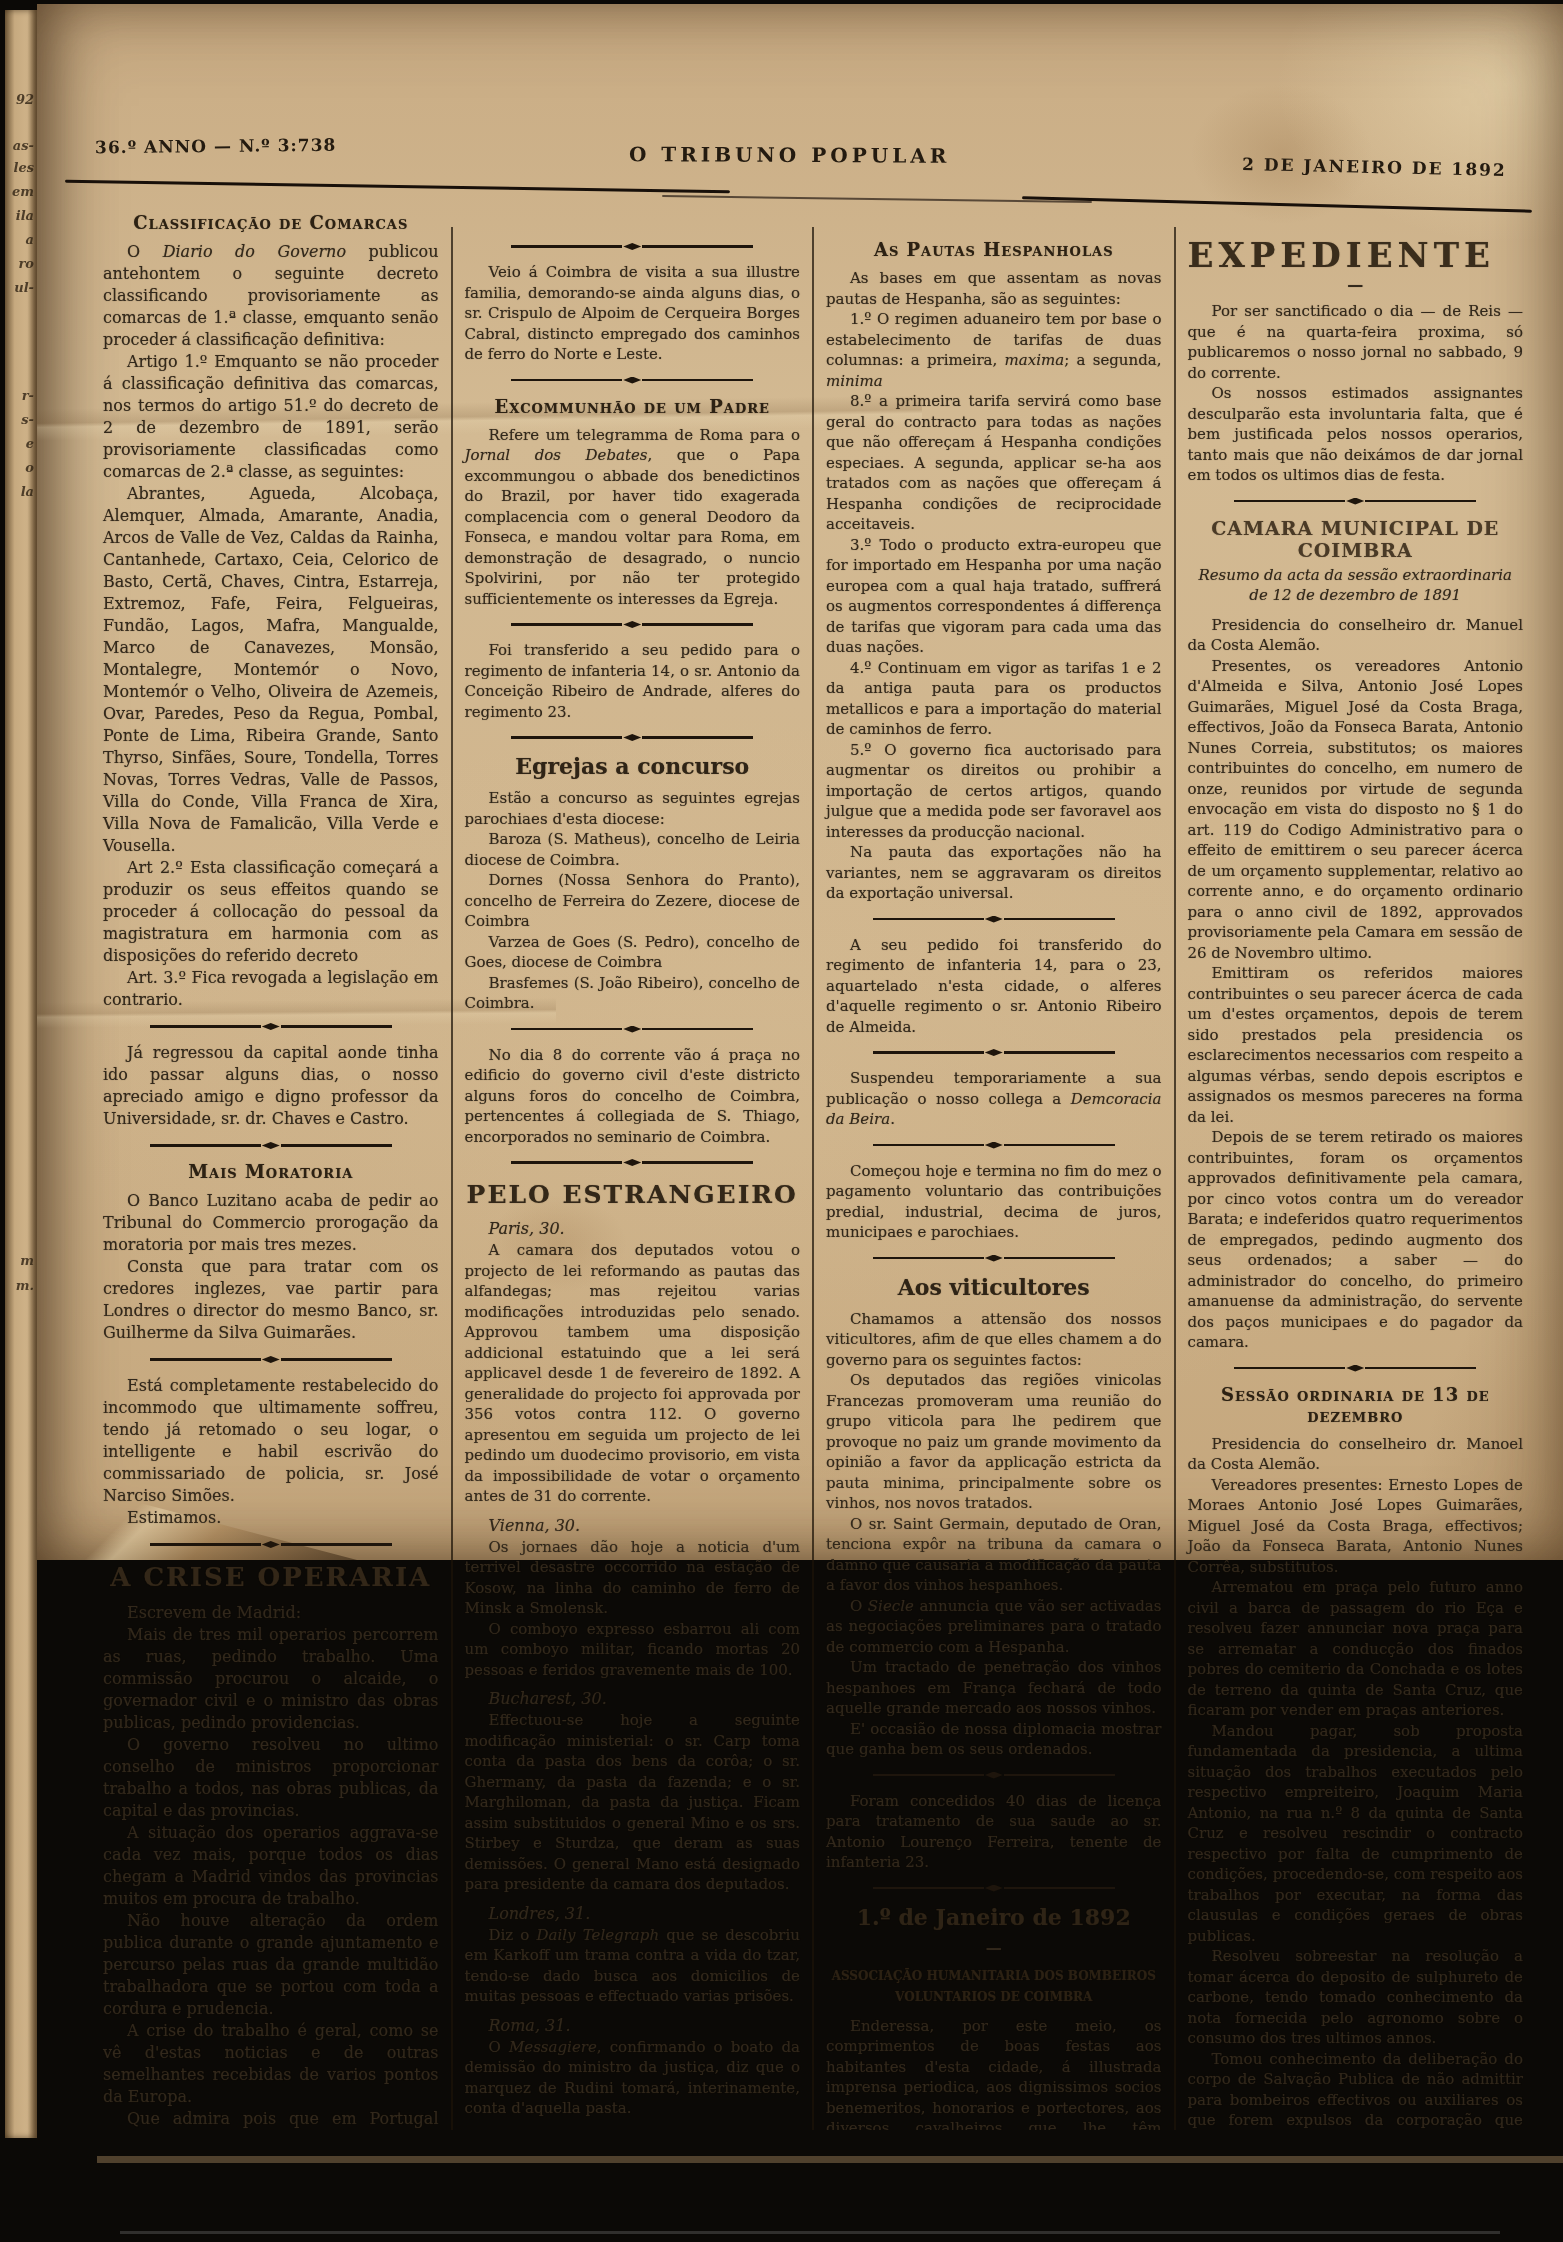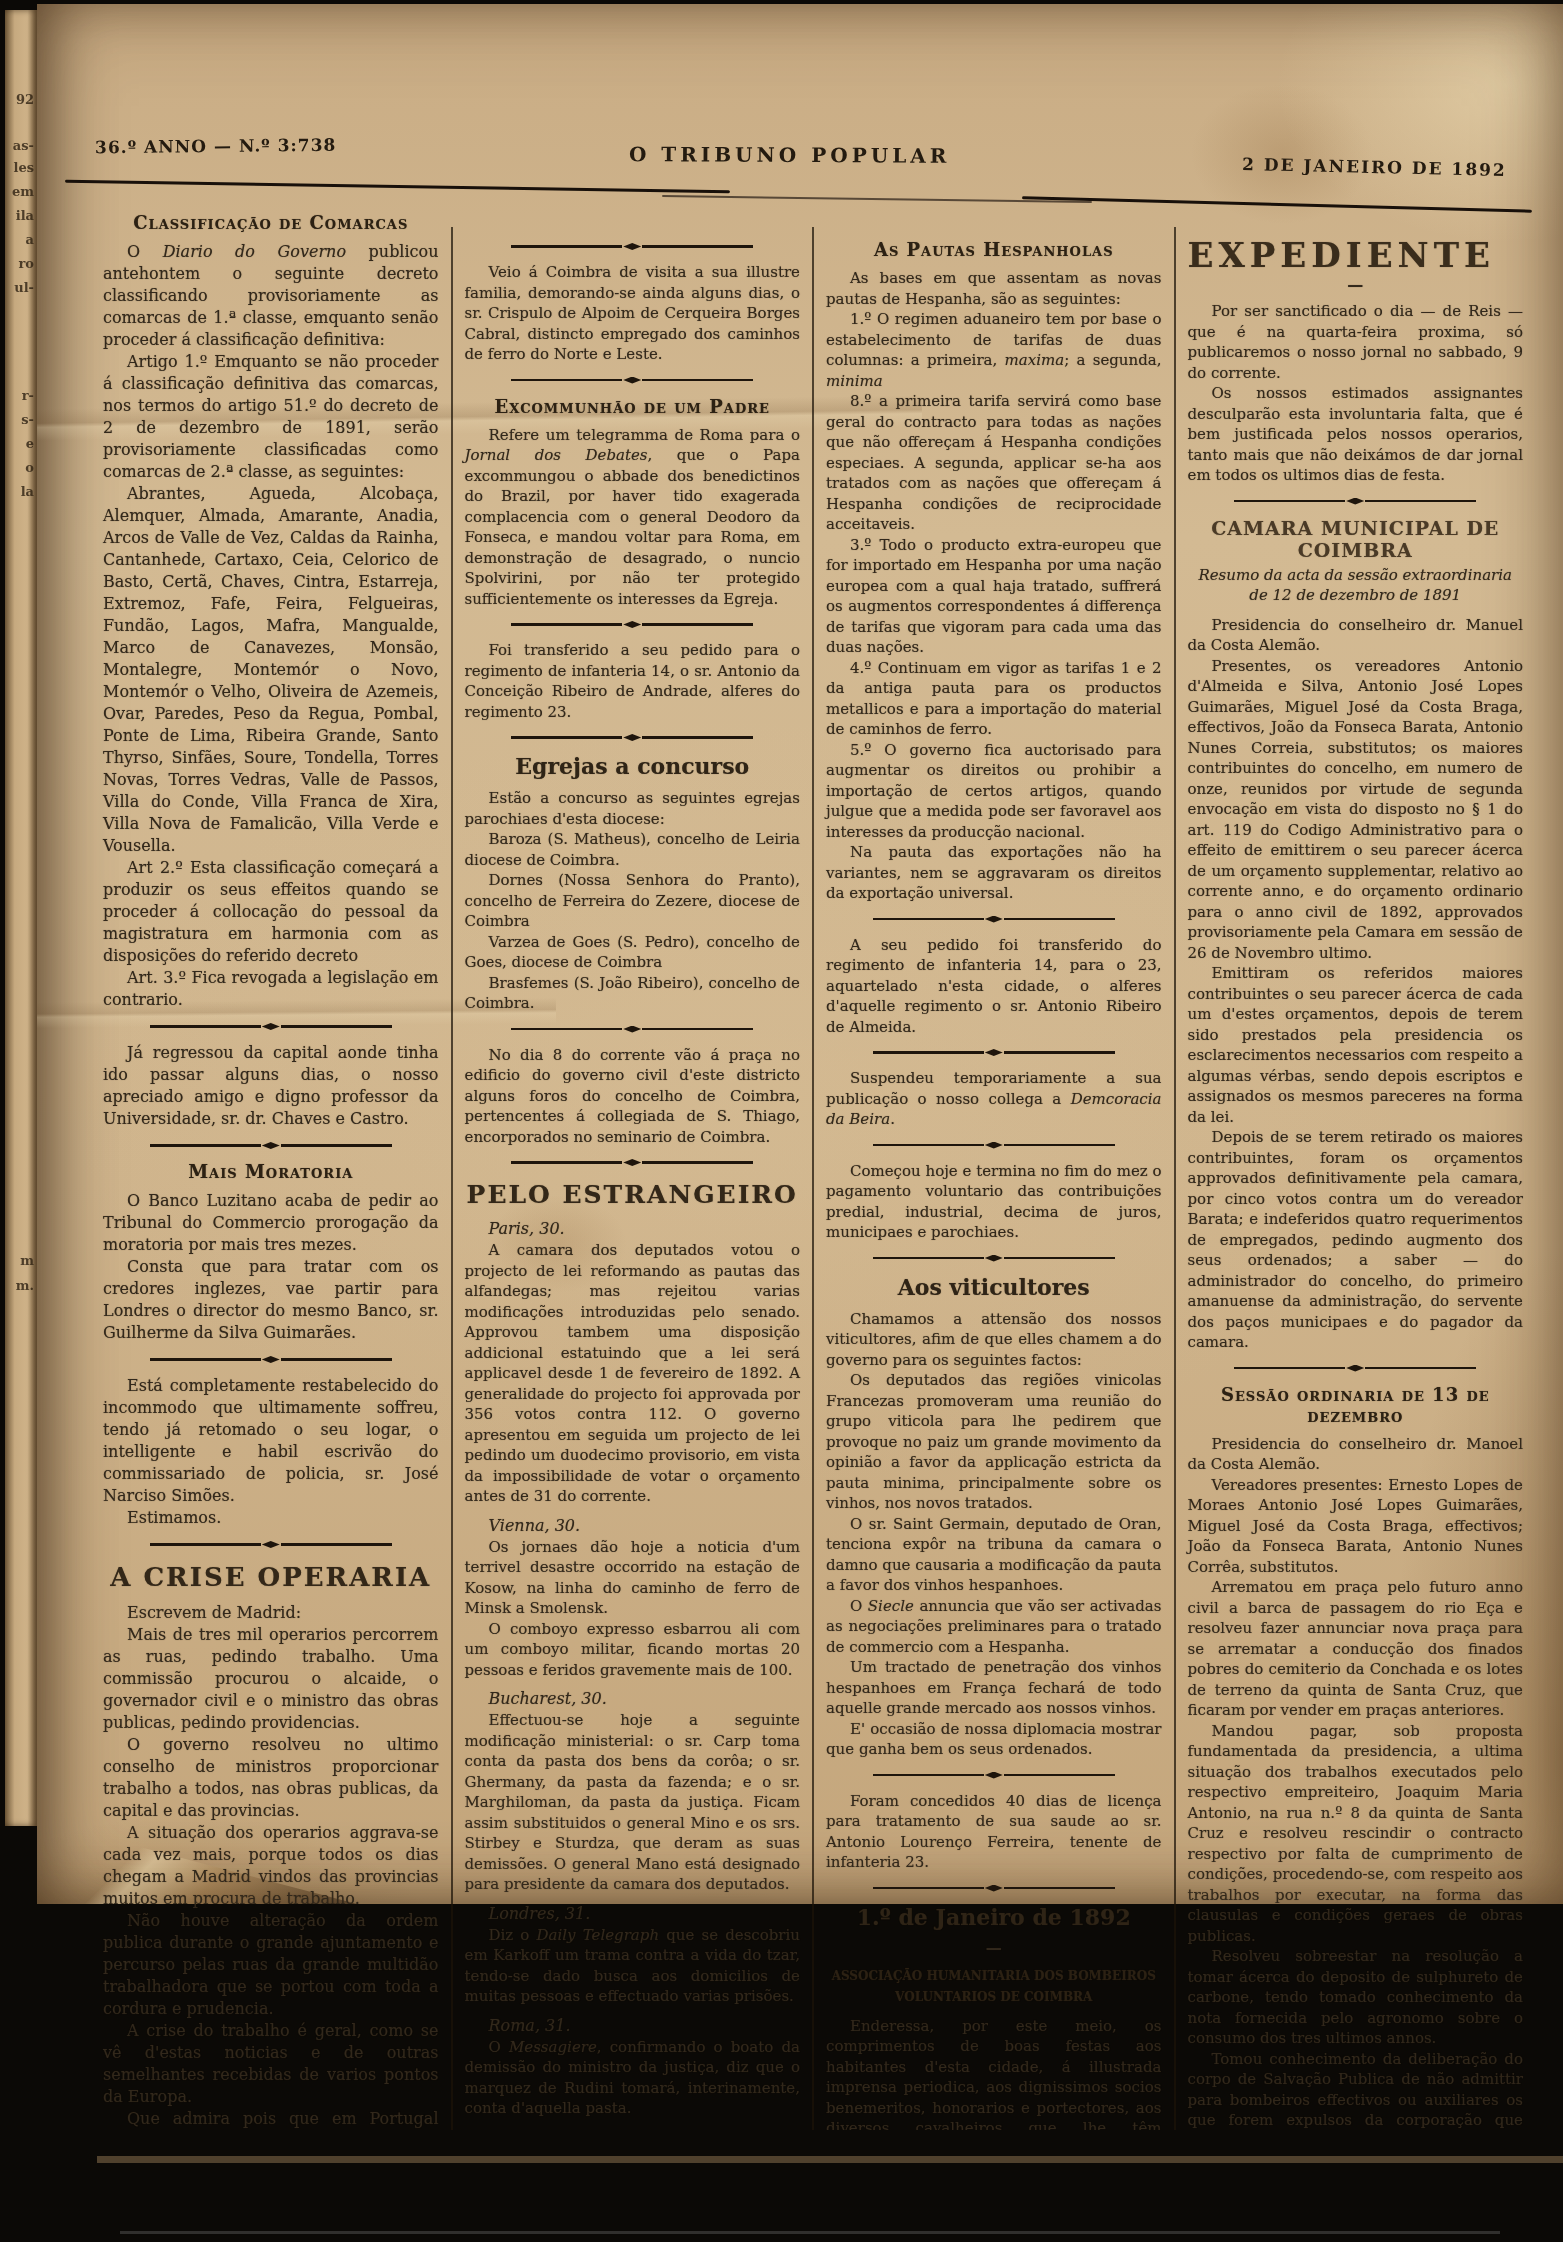--- a/index.html
+++ b/index.html
@@ -3,31 +3,32 @@
 <meta charset="utf-8">
 <style>
   html,body{margin:0;padding:0;}
   body{
     width:1563px;height:2242px;position:relative;overflow:hidden;
     background:#0b0906;
     font-family:"DejaVu Serif","Liberation Serif",serif;
   }
   
   .prev-edge{
-    position:absolute;left:5px;top:10px;width:32px;height:1816px;
+    position:absolute;left:5px;top:10px;width:32px;height:2128px;
     background:linear-gradient(90deg,#6d5636 0%,#c6a97f 30%,#cfb389 70%,#9a7c54 100%);
     box-shadow:inset -4px 0 6px rgba(40,25,10,.6);
+    font-style:italic;
   }
   .prev-edge .frag{
     position:absolute;right:3px;font-weight:bold;font-size:13px;
     color:rgba(45,33,18,.8);white-space:nowrap;
   }
   
   .paper{
-    position:absolute;left:37px;top:4px;width:1526px;height:1900px;
+    position:absolute;left:37px;top:4px;width:1526px;height:1556px;
     background:
       radial-gradient(ellipse 420px 300px at 150px 2020px, rgba(124,88,42,.40), transparent 70%),
       radial-gradient(ellipse 200px 150px at 690px 1990px, rgba(124,88,42,.28), transparent 70%),
       radial-gradient(ellipse 320px 220px at 1470px 80px, rgba(238,222,182,.55), transparent 72%),
       radial-gradient(ellipse 240px 720px at 1520px 1750px, rgba(115,82,44,.32), transparent 70%),
       radial-gradient(ellipse 130px 100px at 1245px 150px, rgba(130,90,45,.22), transparent 70%),
       radial-gradient(ellipse 100px 70px at 520px 1240px, rgba(130,90,45,.18), transparent 70%),
       radial-gradient(ellipse 900px 520px at 700px 1100px, rgba(220,196,156,.28), transparent 75%),
       linear-gradient(180deg,#c9ac84 0%,#d3ba93 28%,#cfb48c 62%,#c4a67c 100%);
     box-shadow:

